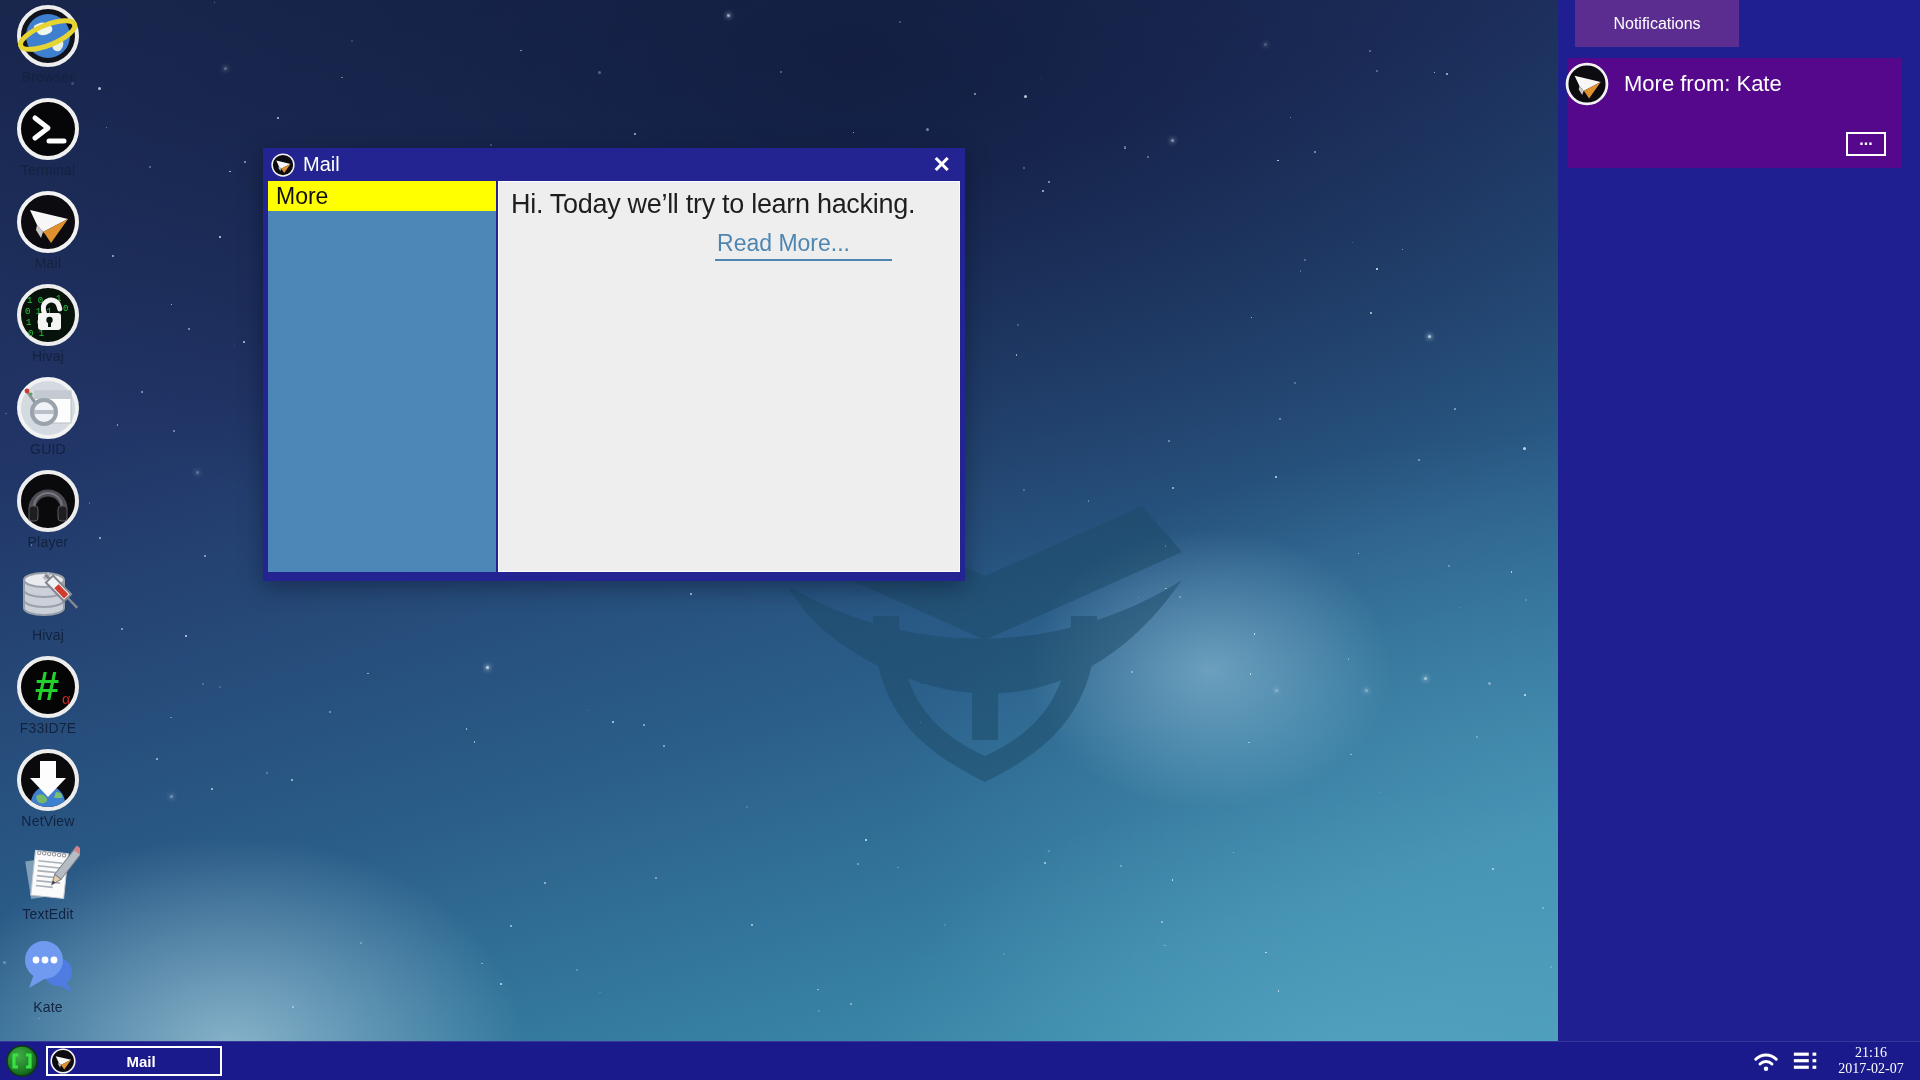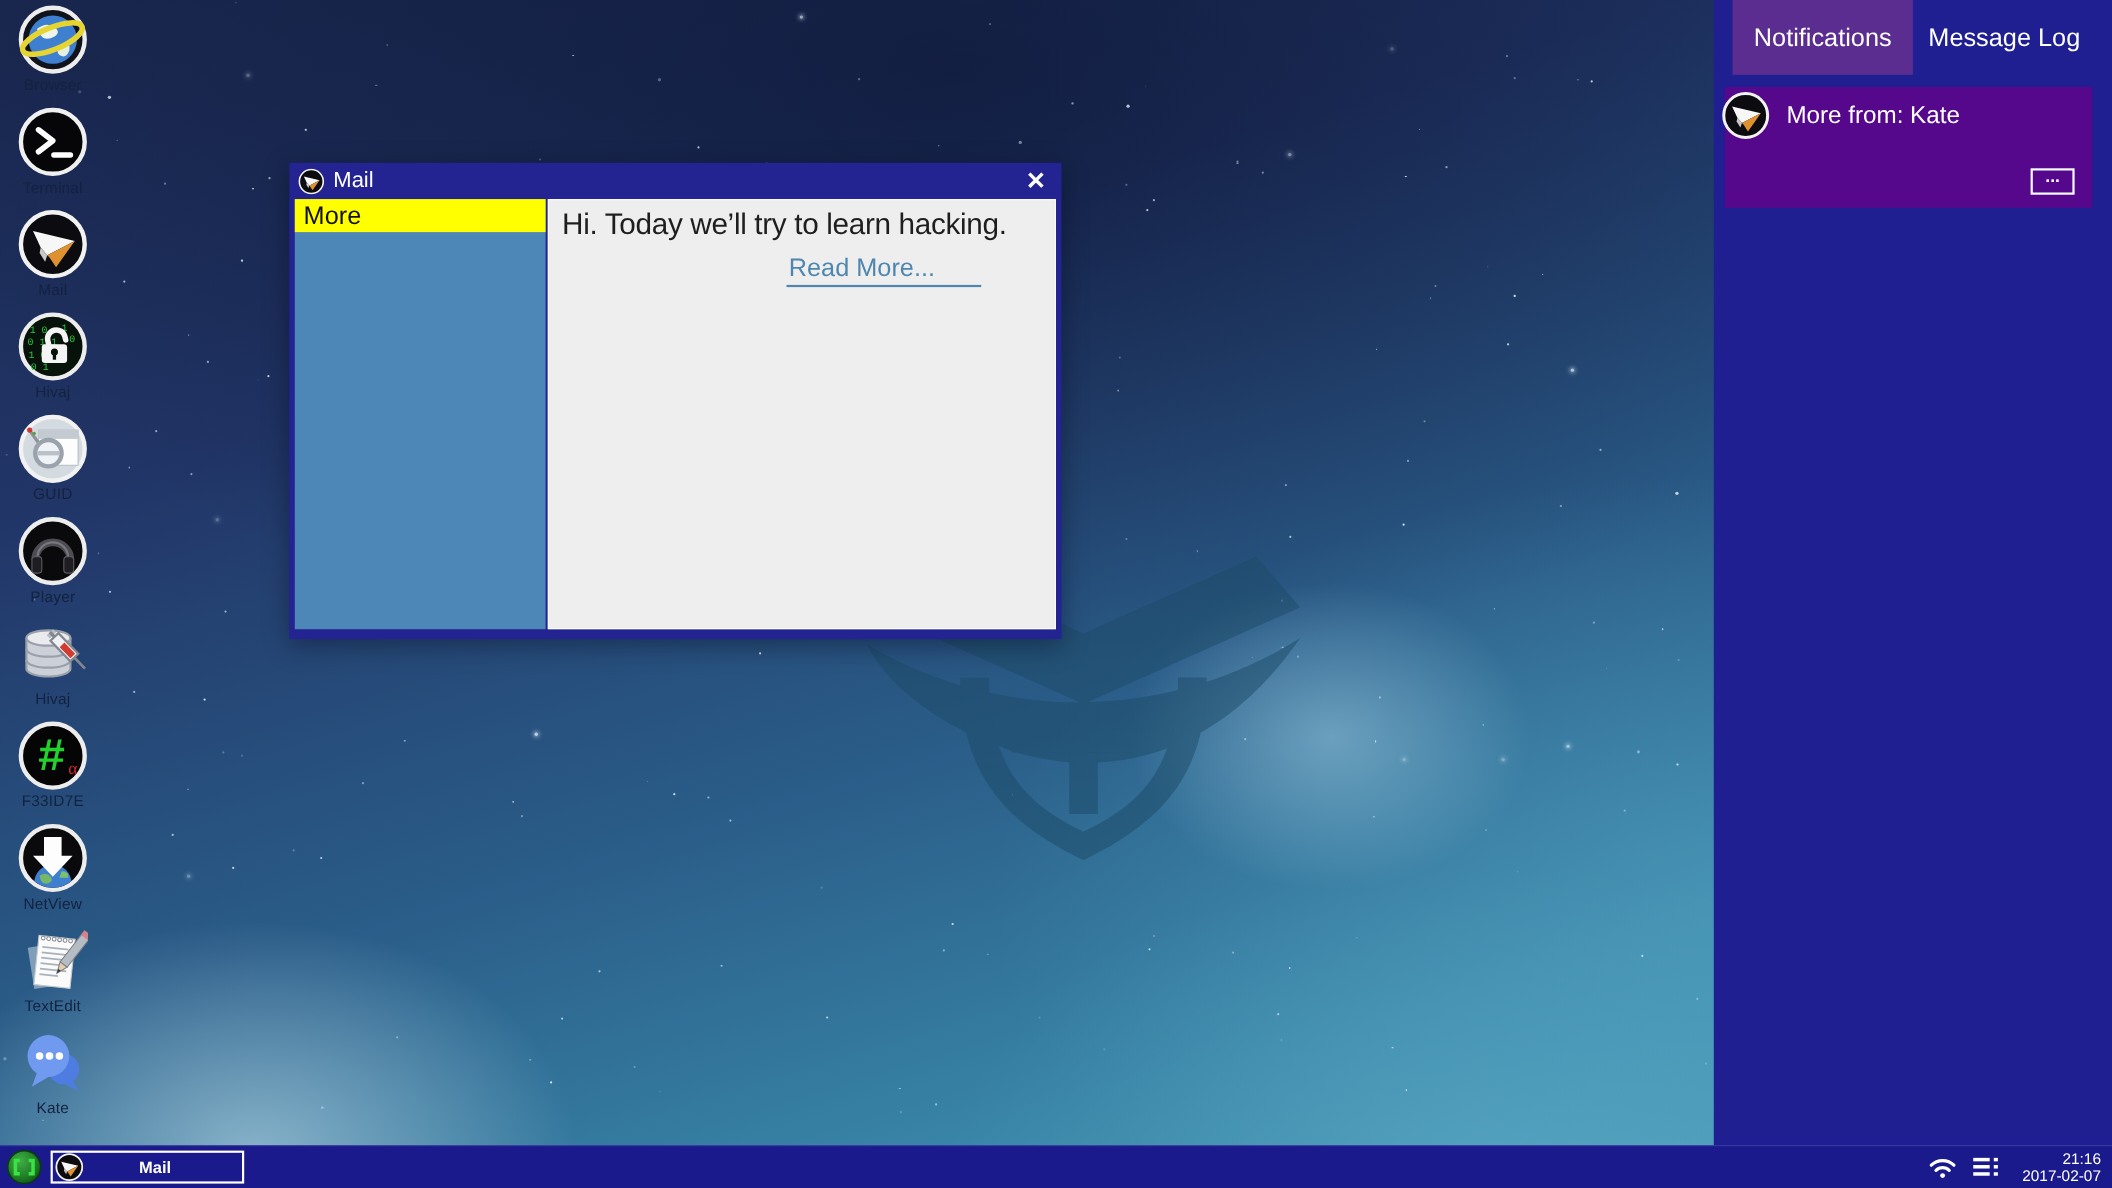--- a/index.html
+++ b/index.html
@@ -34,41 +34,41 @@
   .contact-row{height:30px;background:#ffff00;color:#101010;font-size:23px;line-height:30px;
     padding-left:8px;cursor:pointer;}
   .msg-pane{flex:1;background:#eeeeee;border:1px solid #fbfbfb;padding:4px 12px;color:#1e1e1e;}
   .msg-line{font-size:27px;line-height:36px;letter-spacing:-.3px;}
   .read-more{display:table;margin:8px 55px 0 auto;color:#4e86b0;font-size:23px;
     border-bottom:2px solid #4e86b0;padding:0 42px 2px 2px;cursor:pointer;}
 
   
   .panel{position:absolute;right:0;top:0;width:362px;height:1042px;background:#1f1f91;}
   .tabs{display:flex;padding-left:17px;}
-  .tab{height:68px;display:flex;align-items:center;justify-content:center;color:#fff;
-    font-size:23px;cursor:pointer;}
+  .tab{height:47px;display:flex;align-items:center;justify-content:center;color:#fff;
+    font-size:16px;cursor:pointer;}
   .tab.active{width:164px;background:#5c2d91;}
   .tab.inactive{padding:0 14px;}
   .notif-card{position:relative;margin:11px 18px 0 10px;height:110px;background:#55088c;cursor:pointer;}
   .notif-card .ic44{position:absolute;left:-3px;top:4px;width:44px;height:44px;}
   .notif-text{padding:13px 8px 0 56px;color:#fff;font-size:22px;}
   .more-btn{position:absolute;right:16px;bottom:12px;width:36px;height:20px;border:2px solid #fff;
     color:#fff;font-size:16px;font-weight:bold;line-height:12px;text-align:center;cursor:pointer;}
 
   
   .taskbar{position:absolute;left:0;bottom:0;width:1920px;height:38px;background:#1a1a8c;
     display:flex;align-items:center;border-top:1px solid rgba(255,255,255,.12);}
   .start-btn{width:32px;height:32px;margin-left:6px;cursor:pointer;flex:0 0 32px;}
   .task-item{margin-left:8px;width:172px;height:26px;border:2px solid #fff;display:flex;
     align-items:center;cursor:pointer;}
   .task-item .ic26{width:26px;height:26px;margin-left:2px;}
   .task-label{flex:1;text-align:center;color:#fff;font-size:15px;font-weight:bold;margin-right:14px;}
   .tray{margin-left:auto;display:flex;align-items:center;gap:12px;margin-right:10px;}
   .tray-ic{width:28px;height:24px;cursor:pointer;}
-  .clock{color:#fff;text-align:right;line-height:16px;font-size:14px;cursor:default;min-width:78px;}
+  .clock{color:#fff;text-align:center;line-height:16px;font-size:14px;cursor:default;min-width:78px;font-family:Liberation Serif, serif;}
   .hidden-defs{position:absolute;width:0;height:0;overflow:hidden;}
 </style>
 </head>
 <body>
 
 <svg class="hidden-defs" aria-hidden="true">
   <defs>
     <radialGradient id="ggrad" cx="38%" cy="32%" r="75%">
       <stop offset="0%" stop-color="#3fae46"></stop>
         <stop offset="70%" stop-color="#1d7a24"></stop>
@@ -536,21 +536,20 @@
       <div class="msg-pane">
         <div class="msg-line">Hi. Today we’ll try to learn hacking.</div>
         <span class="read-more">Read More...</span>
       </div>
     </div>
   </div>
 
   <aside class="panel">
     <div class="tabs">
       <div class="tab active">Notifications</div>
-      <div class="tab inactive">Message Log</div>
     </div>
     <div class="notif-card">
       <svg class="ic44">
           <use href="#sym-mail"></use>
         </svg>
       <div class="notif-text">More from: Kate</div>
       <div class="more-btn">...</div>
     </div>
   </aside>
 

